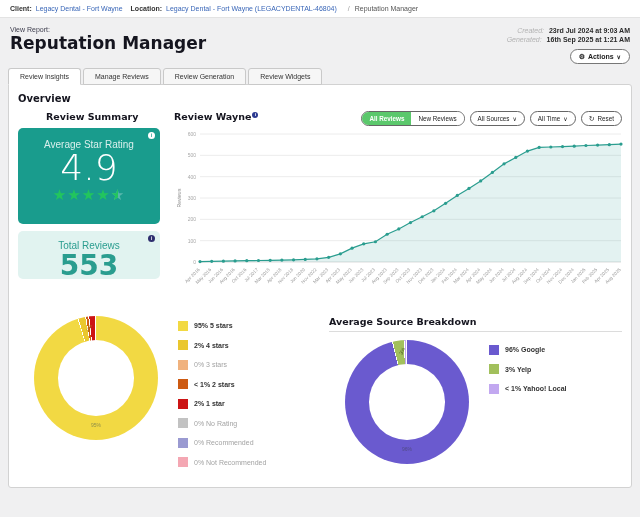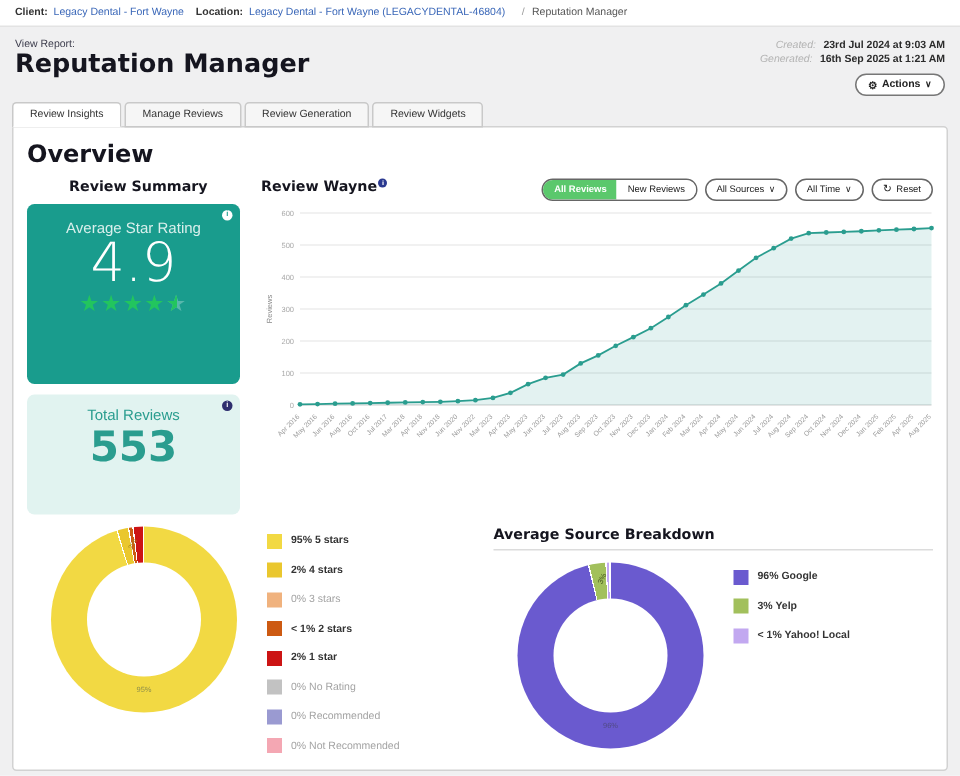--- a/index.html
+++ b/index.html
@@ -32,40 +32,40 @@
 
   
   .tabs { display:flex; gap:2px; margin-top:4px; position:relative; z-index:2; }
   .tab { font-size:7px; color:#333; padding:4px 11px; border:1px solid #c9c9c9;
     border-radius:3px 3px 0 0; background:#f6f6f6; cursor:pointer; margin-bottom:-1px; }
   .tab.active { background:#fff; border-bottom-color:#fff; }
 
   
   .panel { background:#fff; border:1px solid #d2d2d2; border-radius:0 3px 3px 3px;
     padding:7px 9px 10px; position:relative; z-index:1; min-height:404px; }
-  .overview-title { font-size:16px; color:#15151f; margin:1px 0 7px; }
+  .overview-title { font-size:10px; color:#15151f; margin:1px 0 7px; }
 
   .row1 { display:flex; gap:14px; }
   .col-summary { width:142px; flex:none; }
   .sec-head { font-size:9.5px; color:#15151f; margin:0 0 6px;padding-left:28px; }
 
-  .card-teal { background:#199c8d; border-radius:5px; height:120px; position:relative;
+  .card-teal { background:#199c8d; border-radius:5px; height:96px; position:relative;
     text-align:center; padding-top:11px; }
   .info-dot { position:absolute; top:4px; right:5px; width:7px; height:7px; border-radius:50%;
     font-size:5px; font-weight:bold; line-height:7px; text-align:center; cursor:pointer; }
   .info-white { background:#fff; color:#199c8d; }
   .info-navy  { background:#2e2e6e; color:#fff; }
   .card-teal .card-lbl { font-size:10px; color:#d9efec; }
   .card-teal .card-val { font-size:36px; font-weight:300; color:#fff; line-height:1.02;
     font-family:"DejaVu Sans",sans-serif; }
   .stars { font-size:15px; letter-spacing:1px; line-height:1.1; color:#22c55e; }
   .star-half { position:relative; display:inline-block; color:rgba(255,255,255,0.28); }
   .star-half .fill { position:absolute; left:0; top:0; width:50%; overflow:hidden; color:#22c55e; }
 
-  .card-light { margin-top:7px; background:#e1f3f0; border-radius:5px; height:80px;
+  .card-light { margin-top:7px; background:#e1f3f0; border-radius:5px; height:48px;
     position:relative; text-align:center; padding-top:9px; }
   .card-light .card-lbl { font-size:10px; color:#2a9d8f; }
   .card-light .card-val { font-size:28px; font-weight:700; color:#2a9d8f; line-height:1.05;
     font-family:"DejaVu Sans",sans-serif; }
 
   .col-growth { flex:1; min-width:0; }
   .growth-head { display:flex; justify-content:space-between; align-items:flex-start; }
   .growth-title { font-size:9.5px; color:#15151f; }
   .info-sup { display:inline-block; width:6px; height:6px; border-radius:50%; background:#2b3990;
     color:#fff; font-size:4px; line-height:6px; text-align:center; vertical-align:super; margin-left:1px; cursor:pointer; }

